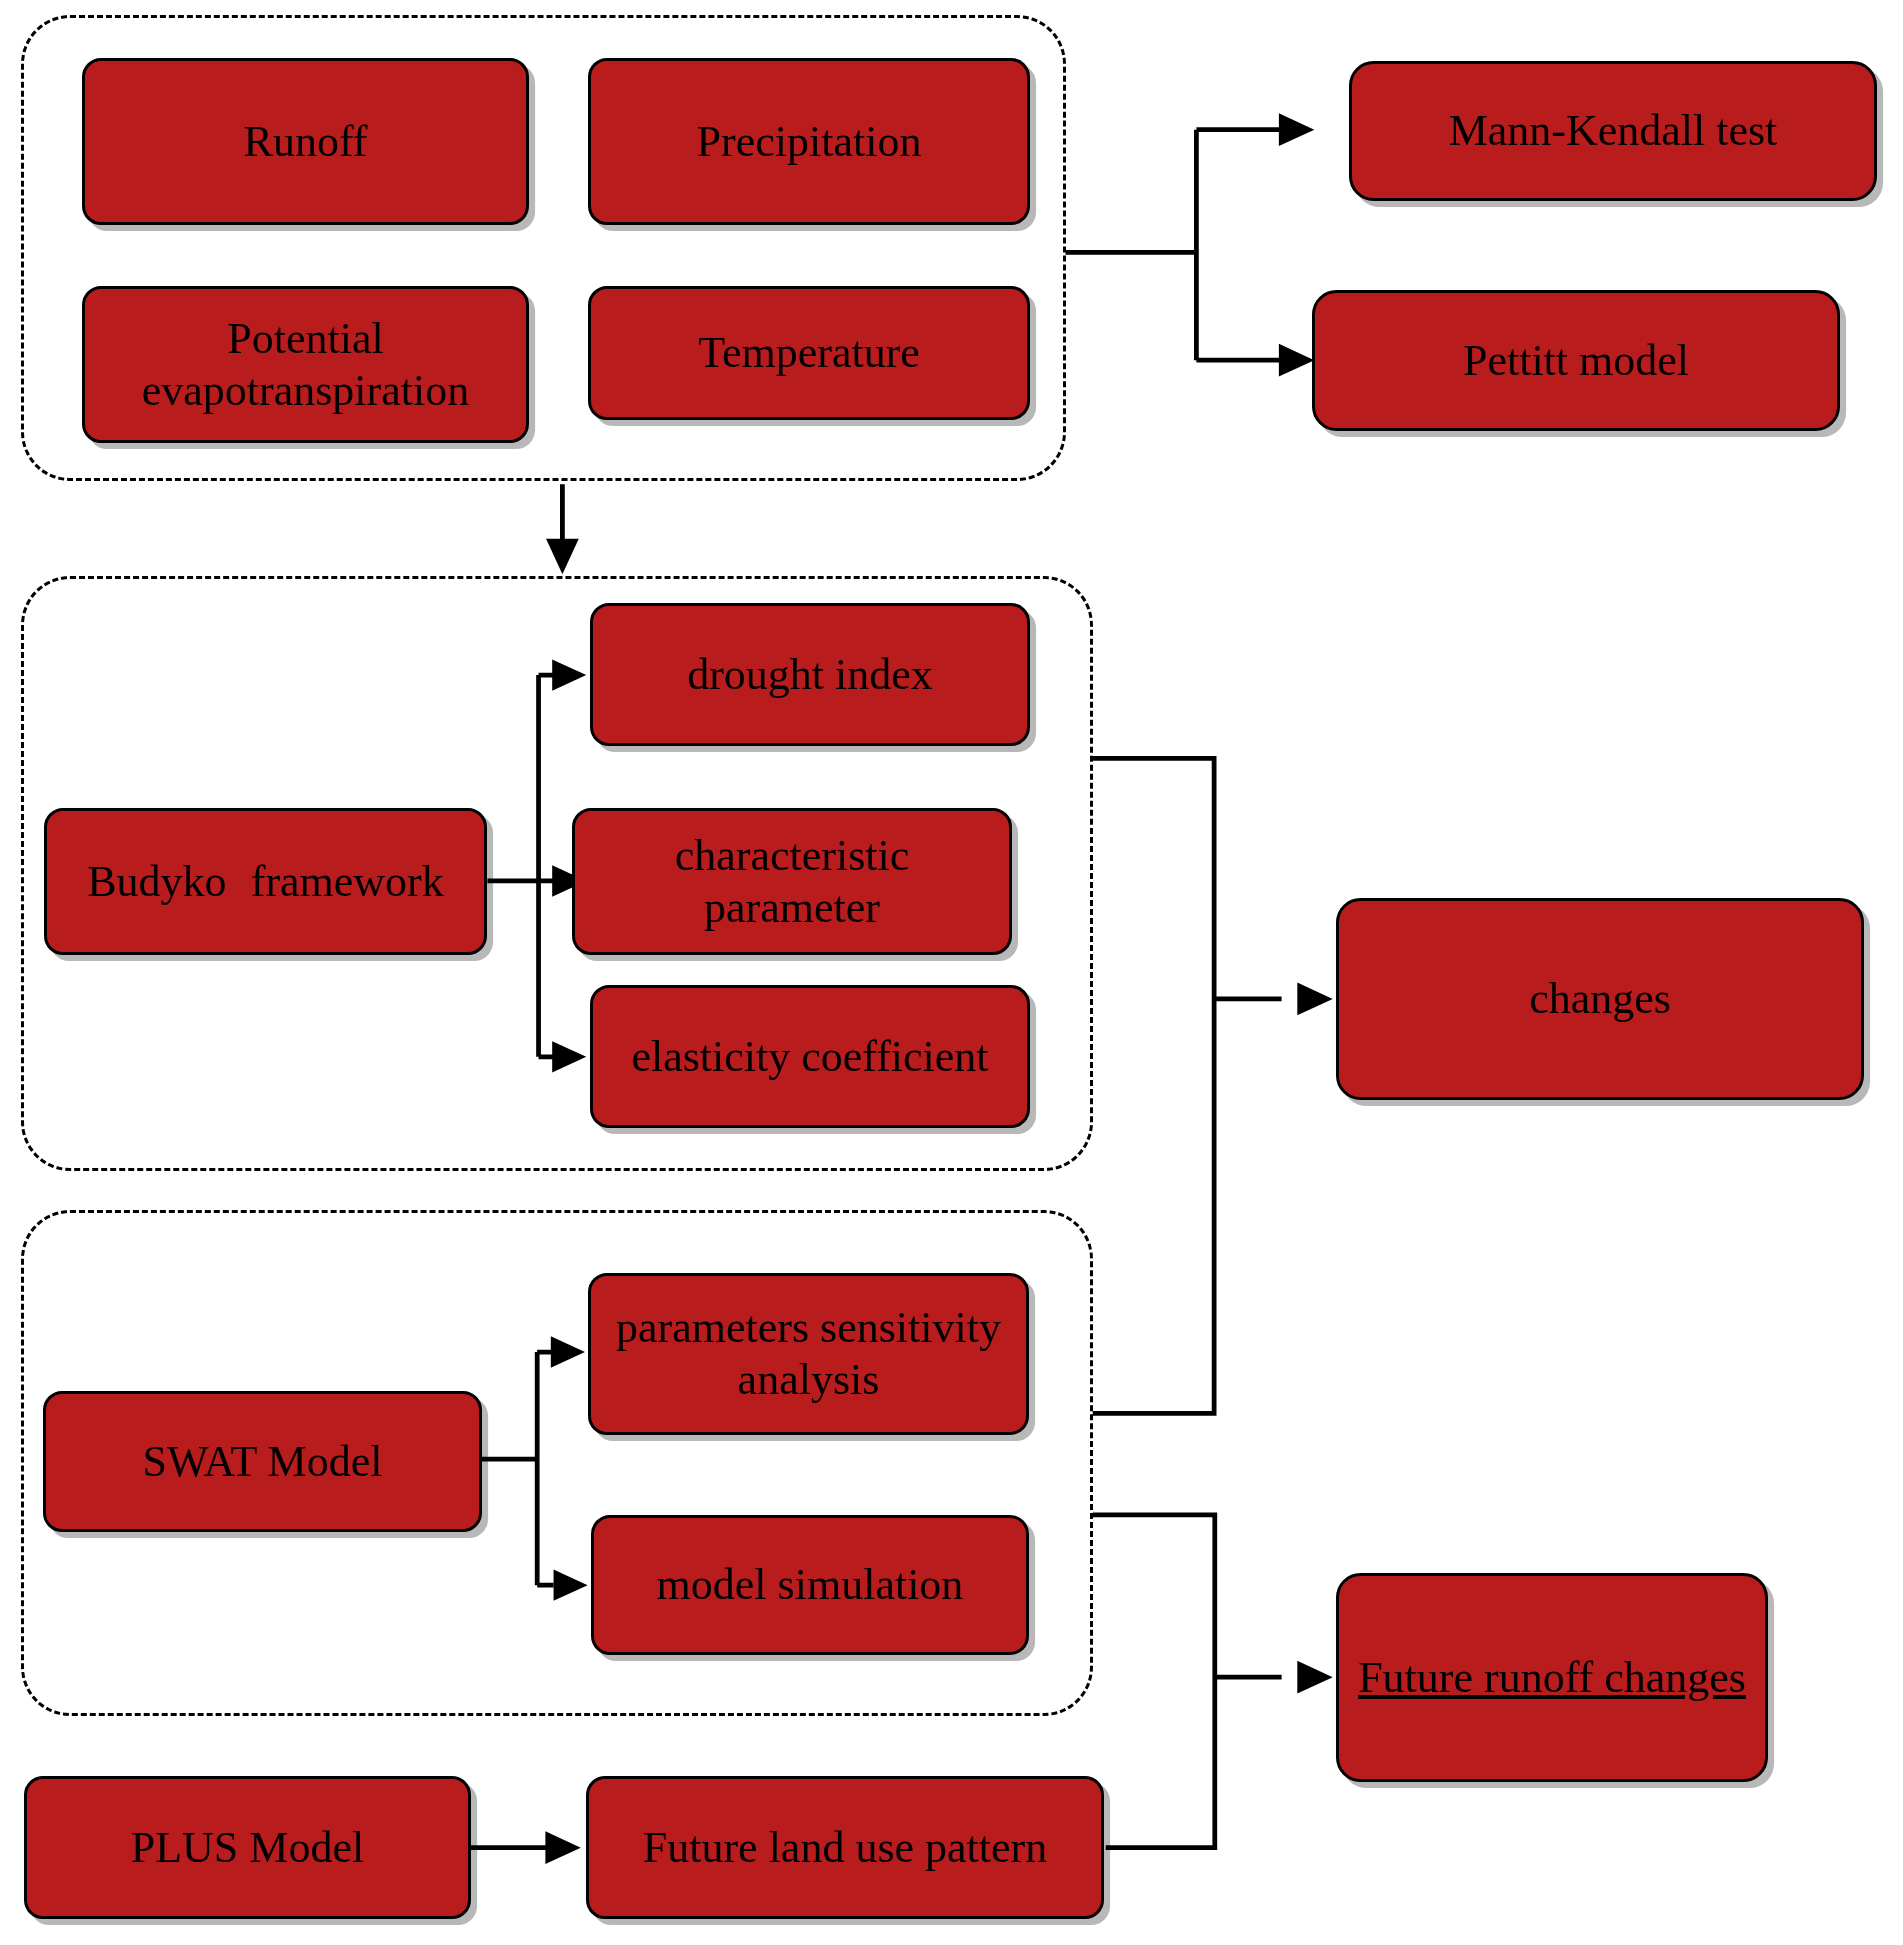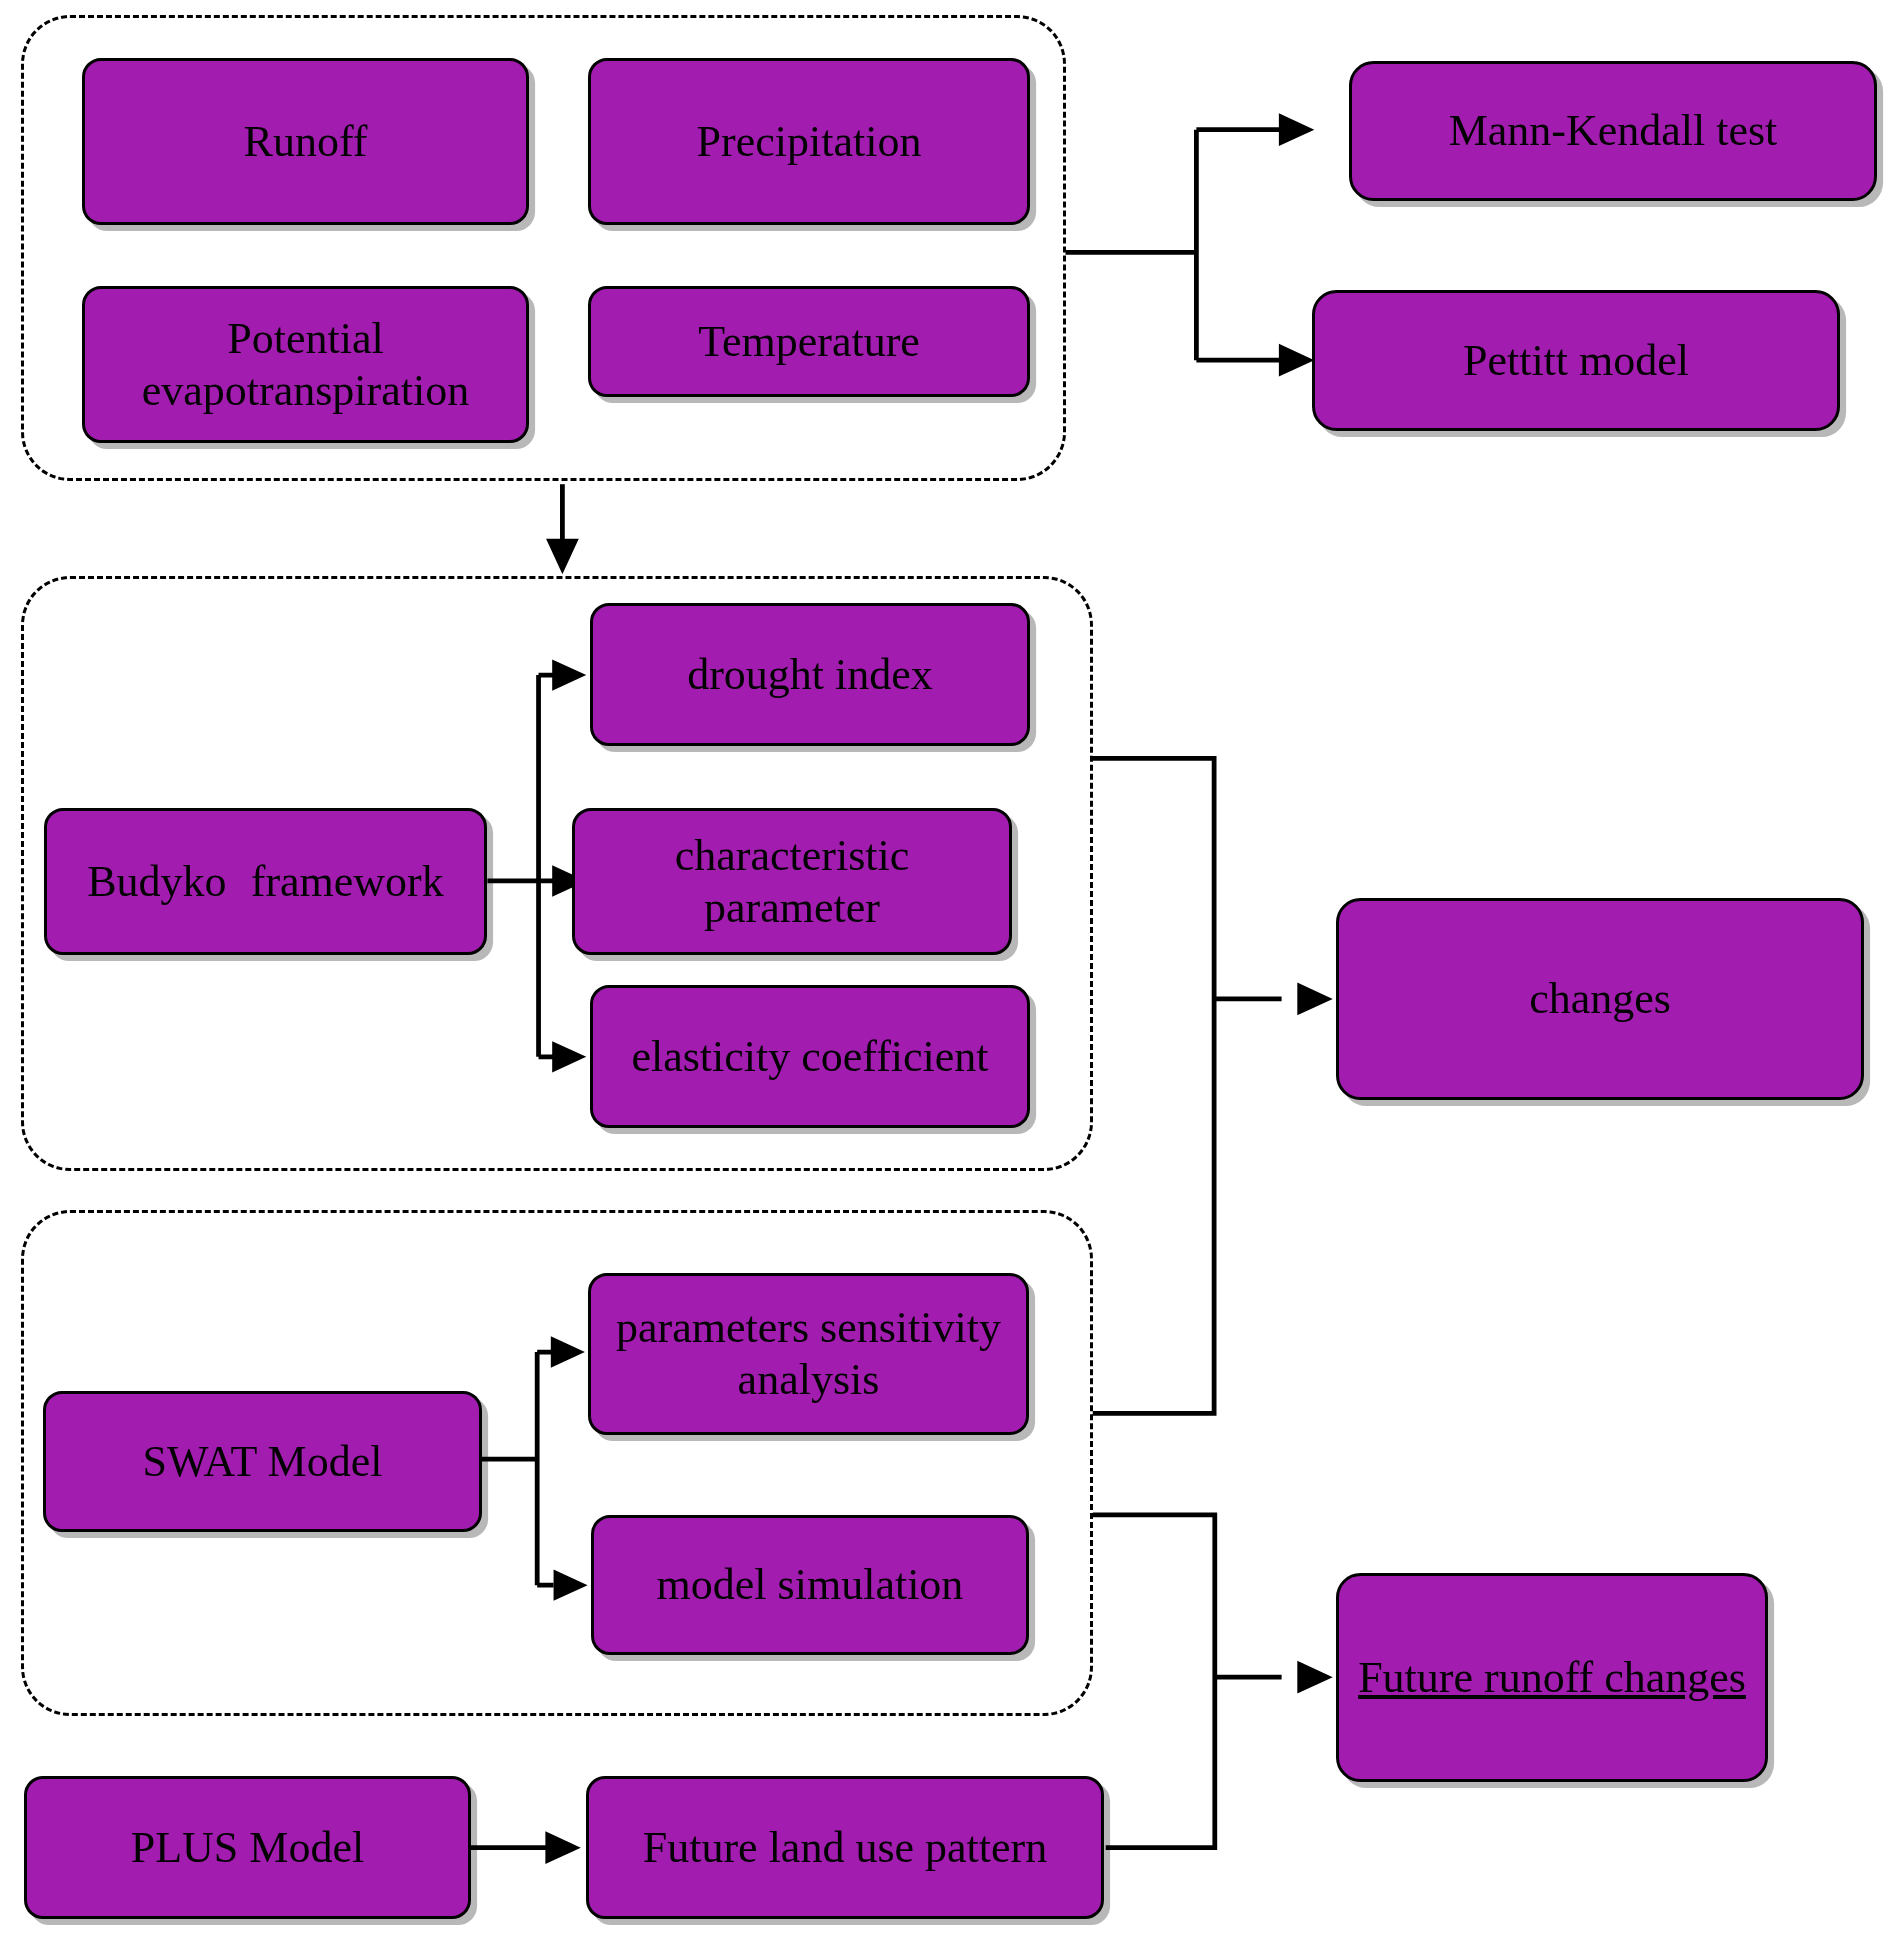--- a/index.html
+++ b/index.html
@@ -14,21 +14,21 @@
   .dashed{
     position:absolute;
     border:3.4px dashed #000;
     border-radius:49px;
     box-sizing:border-box;
     background:transparent;
   }
   .box{
     position:absolute;
     box-sizing:border-box;
-    background:#a21caf;
+    background:#b91c1c;
     border:3.4px solid #000;
     border-radius:19px;
     display:flex;
     flex-direction:column;
     align-items:center;
     justify-content:center;
     text-align:center;
     font-size:44px;
     line-height:1.18;
     box-shadow:6.1px 6.1px 0 rgba(0,0,0,0.28);
@@ -81,21 +81,21 @@
   <div class="dashed" style="left:20.5px;top:15px;width:1045px;height:466px;"></div>
   <div class="dashed" style="left:20.5px;top:576px;width:1072px;height:595px;"></div>
   <div class="dashed" style="left:20.5px;top:1210px;width:1072px;height:506px;"></div>
 
   <div class="box" style="left:82px;top:58px;width:447px;height:167px;">Runoff</div>
   <div class="box" style="left:588px;top:58px;width:442px;height:167px;">Precipitation</div>
   <div class="box" style="left:82px;top:286px;width:447px;height:157px;">
     <span class="ln">Potential</span>
     <span class="ln">evapotranspiration</span>
   </div>
-  <div class="box" style="left:588px;top:286px;width:442px;height:111px;">Temperature</div>
+  <div class="box" style="left:588px;top:286px;width:442px;height:134px;">Temperature</div>
 
   <div class="box big" style="left:1349px;top:61px;width:528px;height:140px;">Mann-Kendall test</div>
   <div class="box big" style="left:1312px;top:290px;width:528px;height:141px;">Pettitt model</div>
 
   <div class="box wide-space" style="left:44px;top:808px;width:443px;height:147px;">Budyko framework</div>
   <div class="box" style="left:590px;top:603px;width:440px;height:143px;">drought index</div>
   <div class="box" style="left:572px;top:808px;width:440px;height:147px;">
     <span class="ln">characteristic</span>
     <span class="ln">parameter</span>
   </div>

